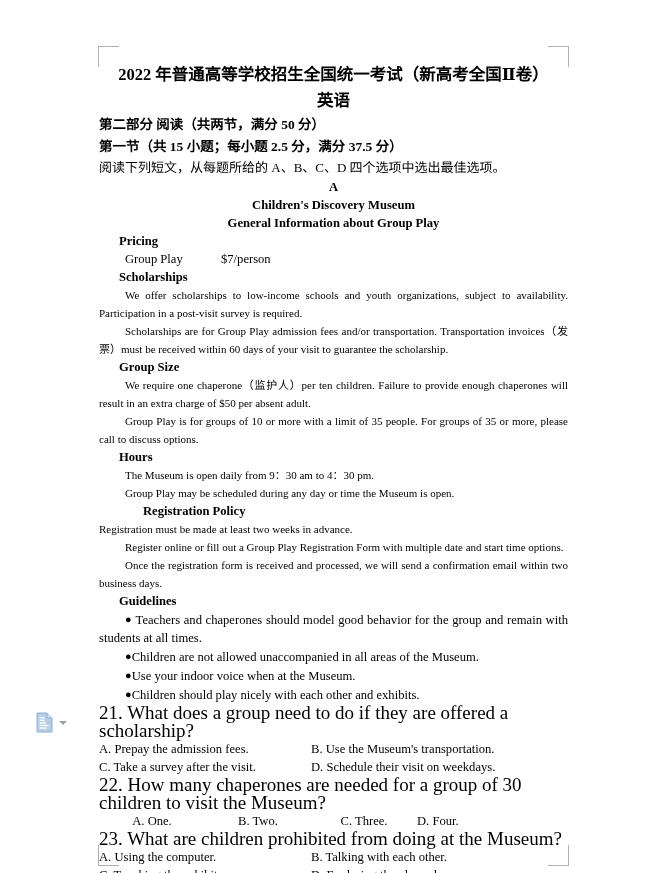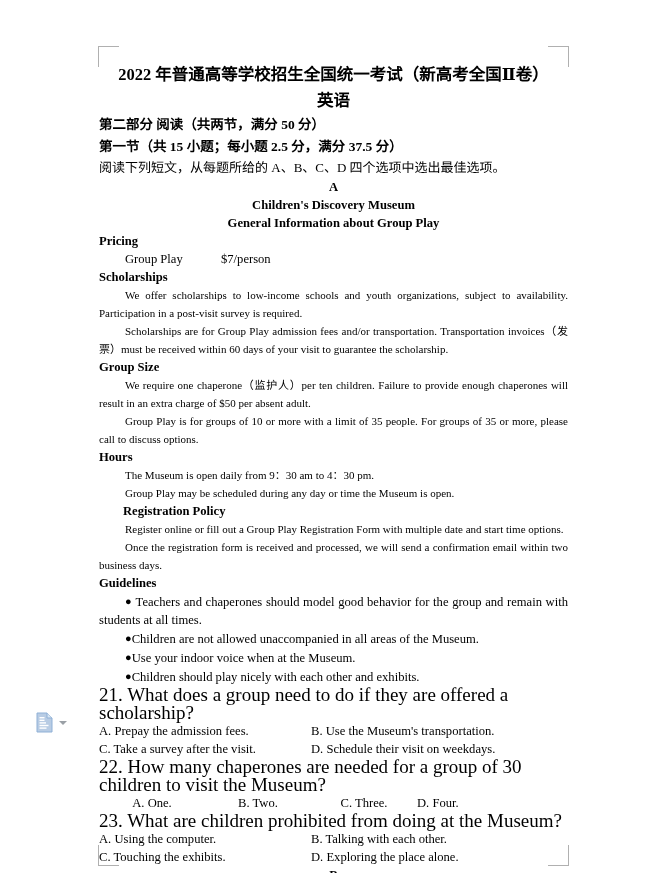--- a/index.html
+++ b/index.html
@@ -78,20 +78,21 @@
     text-align: center;
     line-height: 18px;
     font-size: 12.6px;
   }
   .centered.bold { font-weight: bold; }
 
   .subhead {
     font-weight: bold;
     font-size: 12.6px;
     line-height: 18px;
+    margin-left: 20px;
   }
   .subhead.indented { padding-left: 24px; }
 
   .para {
     font-size: 11px;
     line-height: 18px;
     text-align: justify;
     text-justify: inter-word;
   }
   .para.indent { text-indent: 26px; }
@@ -201,20 +202,21 @@
 
     <div class="subhead">Group Size</div>
     <div class="para indent">We require one chaperone（监护人）per ten children. Failure to provide enough chaperones will result in an extra charge of $50 per absent adult.</div>
     <div class="para indent">Group Play is for groups of 10 or more with a limit of 35 people. For groups of 35 or more, please call to discuss options.</div>
 
     <div class="subhead">Hours</div>
     <div class="para indent last-nojustify">The Museum is open daily from 9：30 am to 4：30 pm.</div>
     <div class="para indent last-nojustify">Group Play may be scheduled during any day or time the Museum is open.</div>
 
     <div class="subhead indented">Registration Policy</div>
+    <div class="para noindent last-nojustify">Registration must be made at least two weeks in advance.</div>
     <div class="para indent">Register online or fill out a Group Play Registration Form with multiple date and start time options.</div>
     <div class="para indent">Once the registration form is received and processed, we will send a confirmation email within two business days.</div>
 
     <div class="subhead">Guidelines</div>
 
     <div class="bullet-para"><span class="dot">●</span> <span>Teachers and chaperones should model good behavior for the group and remain with students at all times.</span></div>
 
     <div class="bullet-line"><span class="dot">●</span><span>Children are not allowed unaccompanied in all areas of the Museum.</span></div>
 
     <div class="bullet-line"><span class="dot">●</span><span>Use your indoor voice when at the Museum.</span></div>

